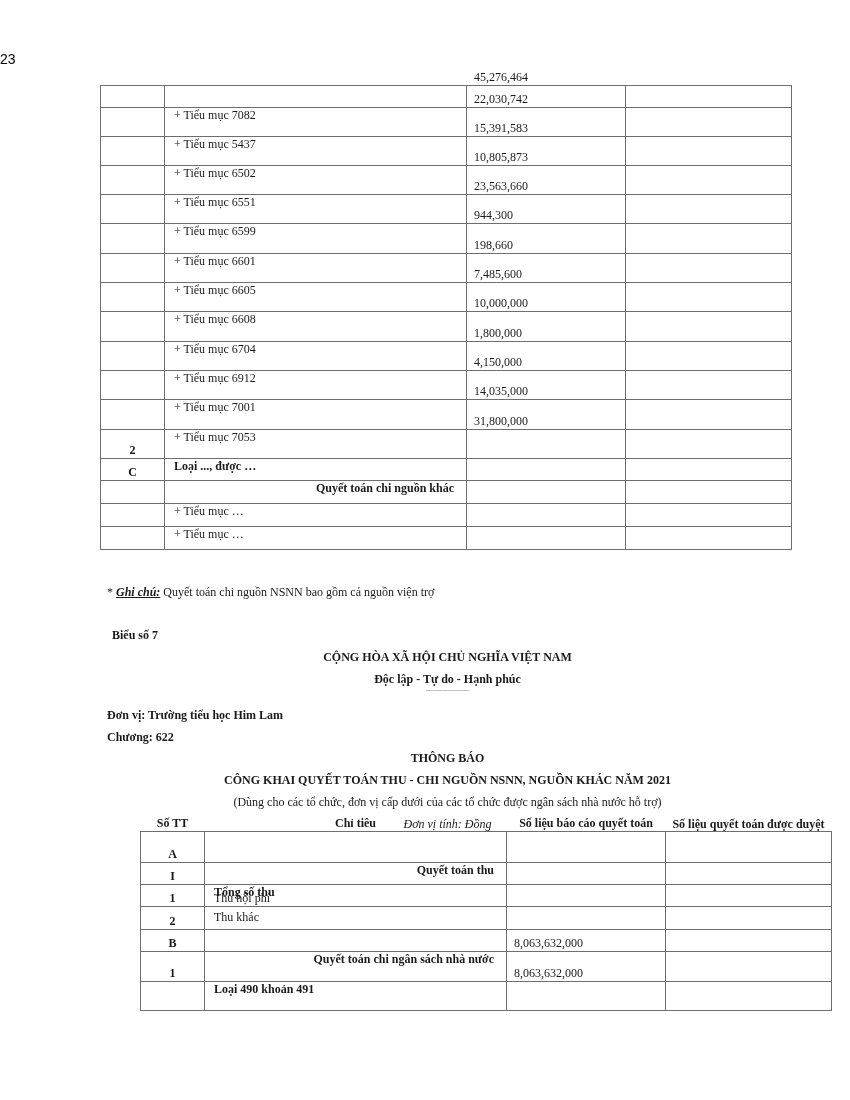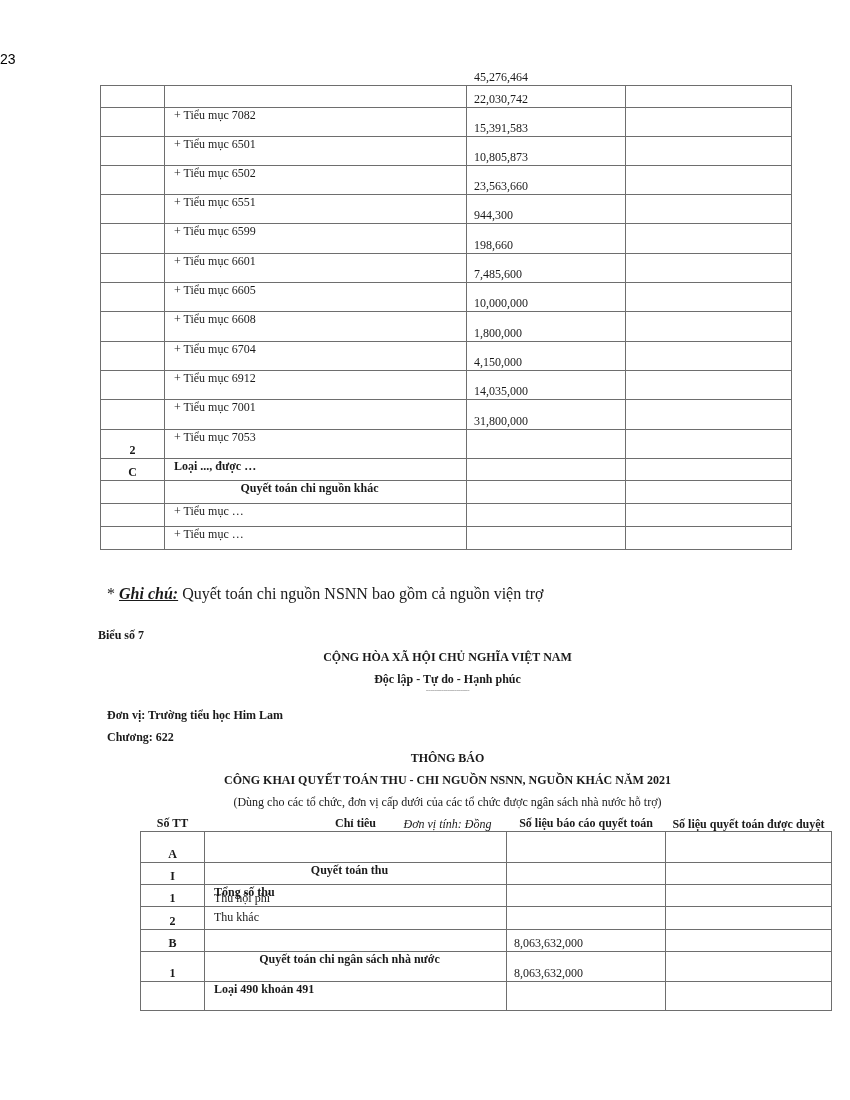--- a/index.html
+++ b/index.html
@@ -7,23 +7,23 @@
          font-family: "Liberation Serif", serif; color: #1a1a1a; font-size: 12px; }
   .page-number { position: absolute; top: 51px; left: 0; width: 850px; text-align: left;
                  font-family: "Liberation Sans", sans-serif; font-size: 14px; color: #000; }
   table.grid { position: absolute; left: 100px; border-collapse: collapse; table-layout: fixed; }
   table.grid td { border: 1.5px solid #6e6e6e; padding: 0; vertical-align: top; font-size: 12px; }
   .c1 { width: 64px; } .c2 { width: 302px; } .c3 { width: 159px; } .c4 { width: 166px; }
   .cell { position: relative; height: 100%; }
   .lbl { position: absolute; left: 9px; top: 0px; white-space: nowrap; }
   .val { position: absolute; left: 7px; bottom: 1px; white-space: nowrap; }
   .stt { position: absolute; left: 0; right: 0; bottom: 1px; text-align: center; font-weight: bold; }
-  .center-lbl { position: absolute; left: 0; right: 12px; top: 0; text-align: center; font-weight: bold; }
+  .center-lbl { position: absolute; left: 0; right: 12px; top: 0; text-align: right; font-weight: bold; }
   .bold { font-weight: bold; }
-  .note { position: absolute; left: 107px; top: 585px; font-size: 16px; }
+  .note { position: absolute; left: 107px; top: 585px; font-size: 12px; }
   .note .u { font-weight: bold; font-style: italic; text-decoration: underline; }
   .abs { position: absolute; white-space: nowrap; }
   .center { left: 0; width: 895px; text-align: center; }
   .hdr { font-weight: bold; }
   .top-row td { border-top: none; }
 </style>
 </head>
 <body>
 
 <div class="page-number">23</div>
@@ -81,21 +81,21 @@
         </td>
       </tr>
       <tr style="height: 29px;">
         <td>
           <div class="cell">
             <div class="stt"></div>
           </div>
         </td>
         <td>
           <div class="cell">
-            <div class="lbl">+ Tiểu mục 6501</div>
+            <div class="lbl">+ Tiểu mục 5437</div>
           </div>
         </td>
         <td>
           <div class="cell">
             <div class="val">15,391,583</div>
           </div>
         </td>
         <td>
           <div class="cell">
             <div class="val"></div>
@@ -410,21 +410,21 @@
           </div>
         </td>
       </tr>
     </tbody>
 </table>
 
 <div class="note">
   <span>* </span><span class="u">Ghi chú:</span><span> Quyết toán chi nguồn NSNN bao gồm cả nguồn viện trợ</span>
 </div>
 
-<div class="abs hdr" style="left:98px; top:628px;">Biểu số 7</div>
+<div class="abs hdr" style="left:112px; top:628px;">Biểu số 7</div>
 <div class="abs center hdr" style="top:650px;">CỘNG HÒA XÃ HỘI CHỦ NGHĨA VIỆT NAM</div>
 <div class="abs center hdr" style="top:672px;">Độc lập - Tự do - Hạnh phúc</div>
 <div class="abs center" style="top:686px; font-size:8px; color:#999; letter-spacing:-0.5px;">--------------------</div>
 <div class="abs hdr" style="left:107px; top:708px;">Đơn vị: Trường tiểu học Him Lam</div>
 <div class="abs hdr" style="left:107px; top:730px;">Chương: 622</div>
 <div class="abs center hdr" style="top:751px;">THÔNG BÁO</div>
 <div class="abs center hdr" style="top:773px;">CÔNG KHAI QUYẾT TOÁN THU - CHI NGUỒN NSNN, NGUỒN KHÁC NĂM 2021</div>
 <div class="abs center" style="top:795px;">(Dùng cho các tổ chức, đơn vị cấp dưới của các tổ chức được ngân sách nhà nước hỗ trợ)</div>
 <div class="abs center" style="top:817px; font-style:italic;">Đơn vị tính: Đồng</div>
 

